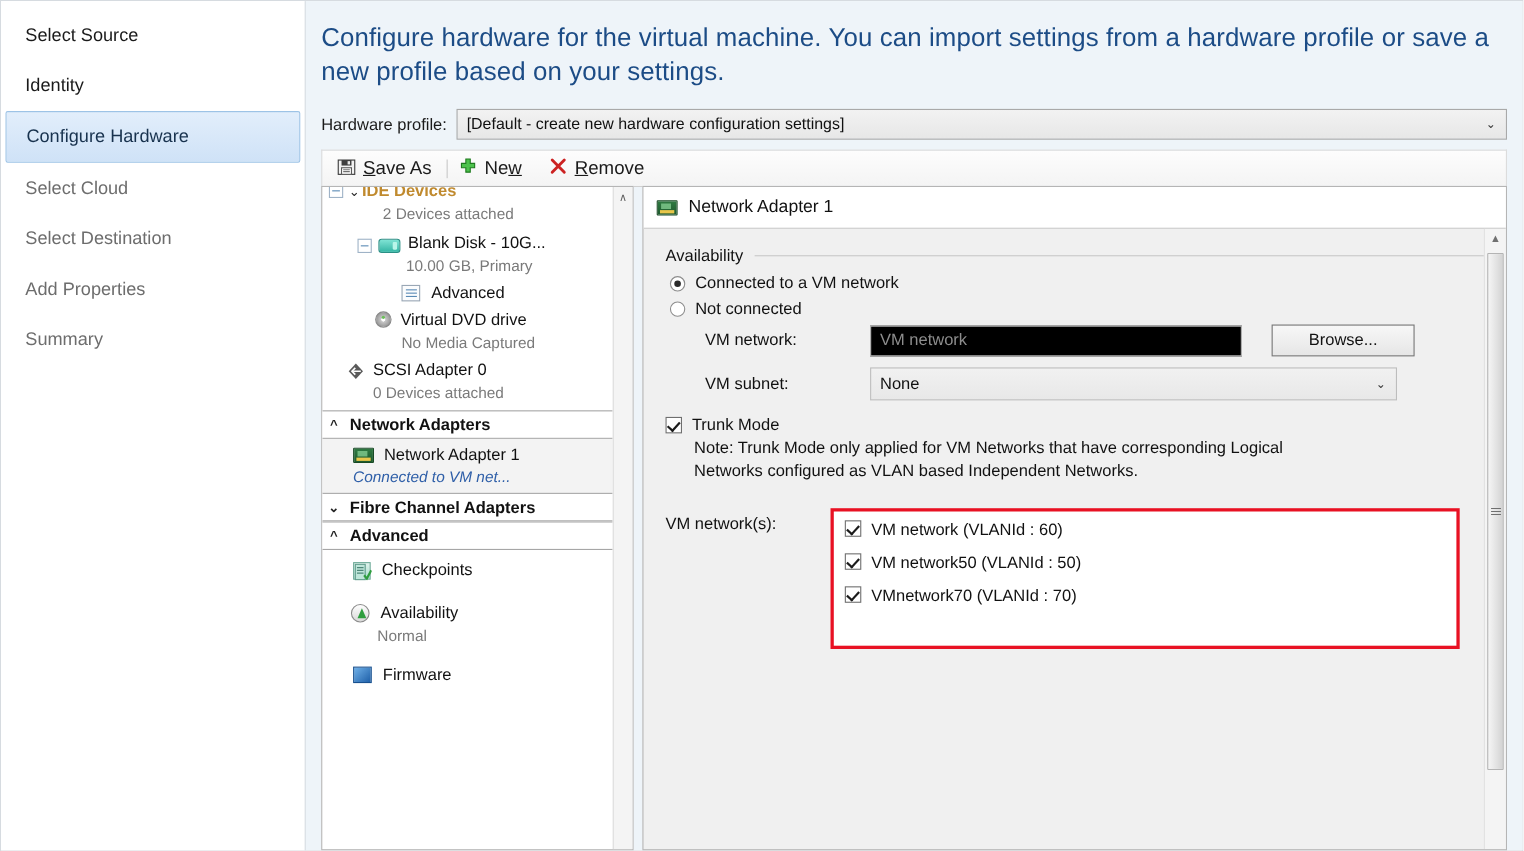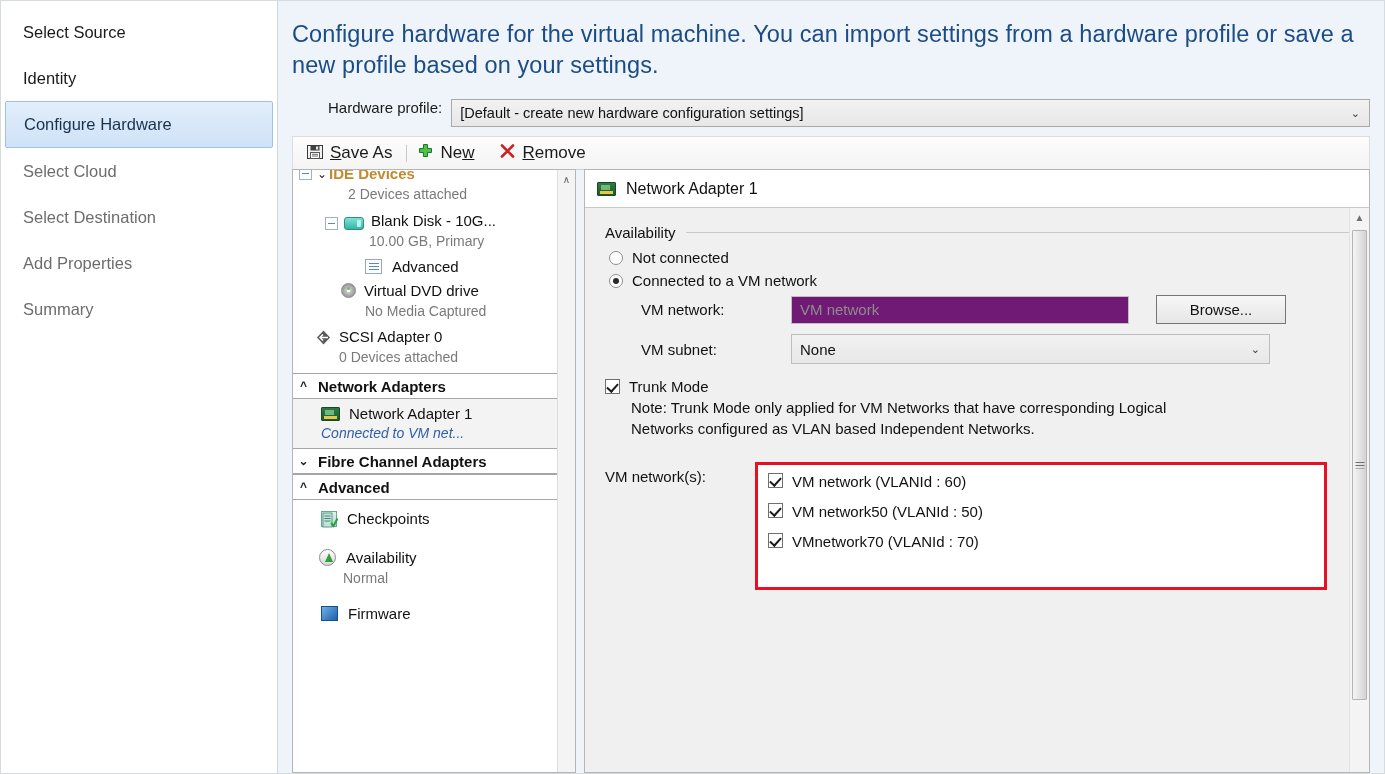--- a/index.html
+++ b/index.html
@@ -54,22 +54,22 @@
     font-size:23.5px;
     color:#1c4c86;
     line-height:1.32;
     letter-spacing:.1px;
     padding:4px 12px 0 4px;
     font-weight:400;
   }
 
   
   .profile-row{
-    display:flex; align-items:flex-start;
-    margin-top:18px; padding-left:4px;margin-left:36px;
+    display:flex; align-items:center;
+    margin-top:18px; padding-left:4px;
   }
   .profile-label{
     font-size:15px; color:#1a1a1a; margin-right:9px; white-space:nowrap;
   }
   .profile-select{
     flex:1; height:28px;
     background:linear-gradient(to bottom,#f2f2f2 0%,#e7e7e7 100%);
     border:1px solid #a9a9a9;
     display:flex; align-items:center;
     padding:0 8px;
@@ -225,21 +225,21 @@
     width:14px;height:14px;border-radius:50%;border:1px solid #8d8d8d;background:#fff;position:relative;flex:none;
   }
   .radio.on:after{
     content:"";position:absolute;left:3px;top:3px;width:6px;height:6px;border-radius:50%;background:#2a2a2a;
   }
   .field-row{
     display:flex; align-items:center; margin:6px 0 0 36px; gap:16px;
   }
   .field-label{ width:134px; font-size:15px;color:#111; }
   .textbox{
-    height:28px; background:#701a75; border:1px solid #bfbfbf;
+    height:28px; background:#000000; border:1px solid #bfbfbf;
     display:flex;align-items:center;padding:0 8px;font-size:15px;color:#8d8d8d;
   }
   .btn{
     height:29px; min-width:120px;
     background:linear-gradient(to bottom,#f7f7f7,#e6e6e6);
     border:1px solid #767676;
     display:flex;align-items:center;justify-content:center;
     font-size:15px;color:#111;
   }
   .combobox{
@@ -460,26 +460,26 @@
         </div>
 
         <div class="detail-body">
 
           <div class="gbox-title">
             <span>Availability</span>
             <span class="rule"></span>
           </div>
 
           <div class="radio-row">
+            <span class="radio on"></span>
+            <span>Connected to a VM network</span>
+          </div>
+          <div class="radio-row">
             <span class="radio"></span>
             <span>Not connected</span>
-          </div>
-          <div class="radio-row">
-            <span class="radio on"></span>
-            <span>Connected to a VM network</span>
           </div>
 
           <div class="field-row">
             <span class="field-label">VM network:</span>
             <div class="textbox" style="width:338px;">
               <span>VM network</span>
             </div>
             <div class="btn" style="margin-left:11px;width:130px;">
               <span>Browse...</span>
             </div>

